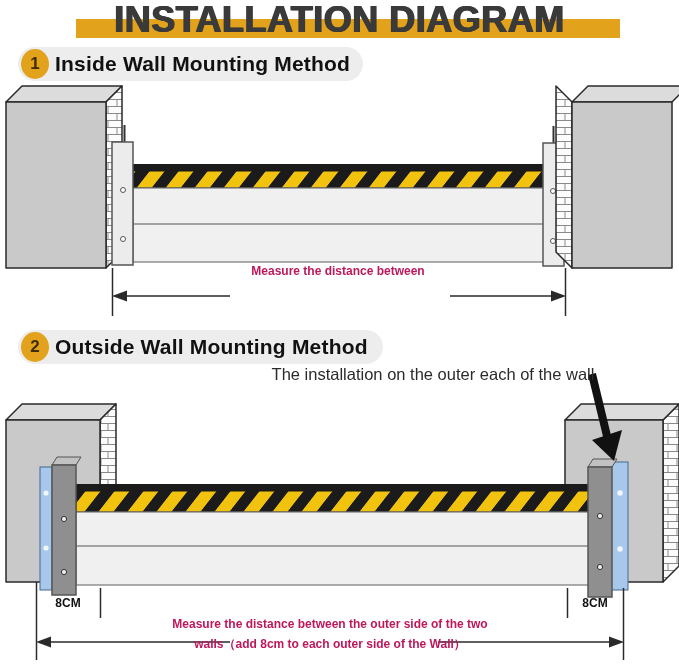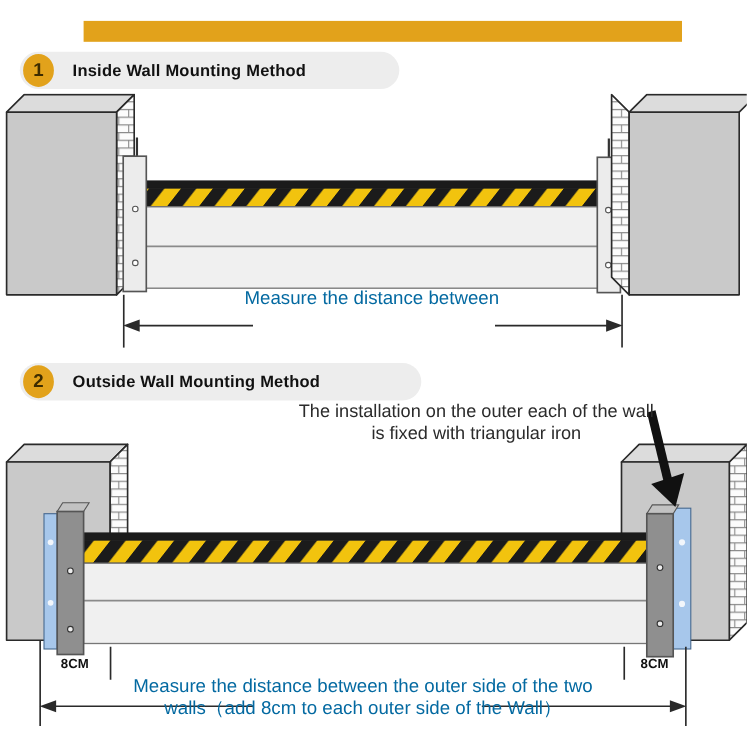--- a/index.html
+++ b/index.html
@@ -20,45 +20,46 @@
     position:absolute;left:0;top:0;height:34px;background:#EDEDED;border-radius:17px;
   }
   .s1{top:47px;} .s1 .section-pill{width:345px;}
   .s2{top:330px;} .s2 .section-pill{width:365px;}
   .badge{
     position:relative;z-index:2;width:28px;height:30px;margin-left:3px;border-radius:50%;
     background:#E2A21B;color:#3d2c00;font-size:17px;font-weight:bold;
     display:flex;align-items:center;justify-content:center;
   }
   .section-label{
-    position:relative;z-index:2;margin-left:17px;font-size:15px;font-weight:bold;color:#111;
+    position:relative;z-index:2;margin-left:6px;font-size:21px;font-weight:bold;color:#111;
     letter-spacing:0.2px;
     text-align:center;
   }
   
   .diagram{position:absolute;left:0;display:block;}
   .d1{top:85px;}
   .d2{top:360px;}
   
-  .measure-text{position:absolute;text-align:center;font-size:17px;line-height:20px;color:#0369a1;z-index:3;}
+  .measure-text{position:absolute;text-align:center;font-size:12px;line-height:20px;color:#be185d;z-index:3;font-weight:bold;}
   .t1{left:178px;top:261px;width:320px;}
   .t2{left:75px;top:614px;width:510px;}
   .callout{position:absolute;left:255px;top:365px;width:356px;text-align:center;
     font-size:16.5px;line-height:19.5px;color:#2b2b2b;z-index:3;}
   .offset-label{position:absolute;top:596px;width:64px;text-align:center;
     font-size:12px;font-weight:bold;color:#111;z-index:3;}
   .offset-left{left:36px;}
   .offset-right{left:563px;}
 </style>
 </head>
 <body>
 
 <div class="page">
 
   <div class="title-bar"></div>
+  <h1 class="title">INSTALLATION DIAGRAM</h1>
 
   <div class="section-header s1">
     <div class="section-pill"></div>
     <span class="badge">1</span>
     <span class="section-label">Inside Wall Mounting Method</span>
   </div>
 
   <svg class="diagram d1" width="679" height="245" viewBox="0 0 679 245">
     <defs>
       <pattern id="brick1" width="16" height="14" patternUnits="userSpaceOnUse">
@@ -119,21 +120,20 @@
   </div>
 
   <div class="section-header s2">
     <div class="section-pill"></div>
     <span class="badge">2</span>
     <span class="section-label">Outside Wall Mounting Method</span>
   </div>
 
   <div class="callout">
     <div>The installation on the outer each of the wall</div>
-    <div>is fixed with triangular iron</div>
   </div>
 
   <svg class="diagram d2" width="679" height="304" viewBox="0 0 679 304">
     <defs>
       <pattern id="brick2" width="16" height="14" patternUnits="userSpaceOnUse">
         <rect width="16" height="14" fill="#FCFCFC"></rect>
         <path d="M0,0.5 H16 M0,7.5 H16 M5,0.5 V7.5 M12,7.5 V14" stroke="#8a8a8a" stroke-width="1" fill="none"></path>
       </pattern>
       <pattern id="hz2" width="29" height="10" patternUnits="userSpaceOnUse" patternTransform="skewX(-38)">
         <rect width="29" height="10" fill="#F2C30E"></rect>

